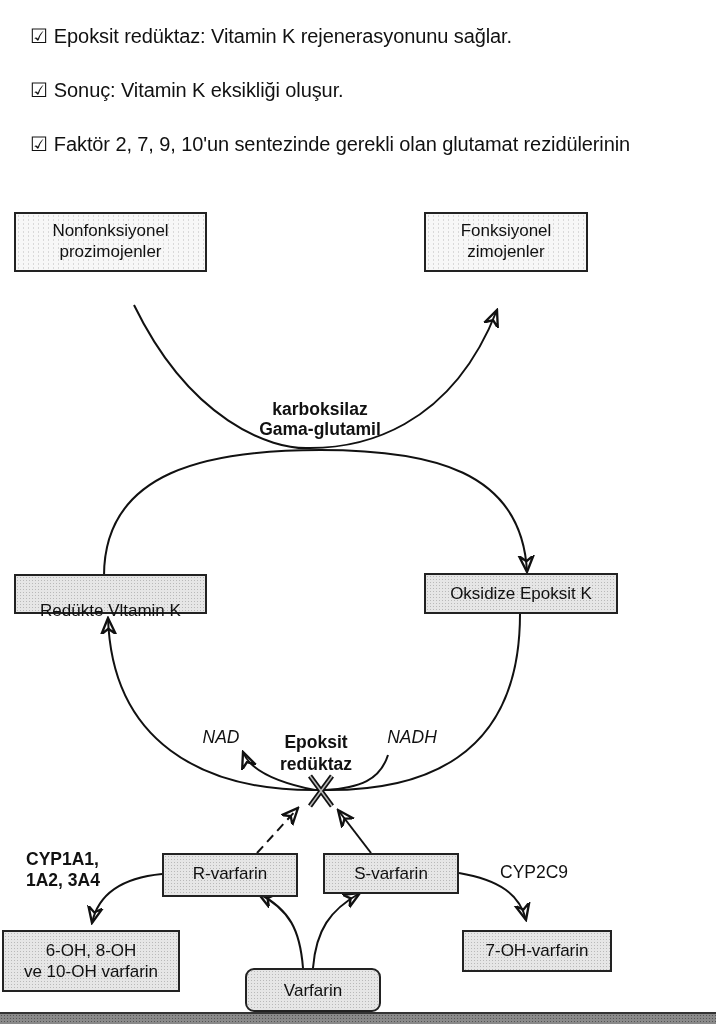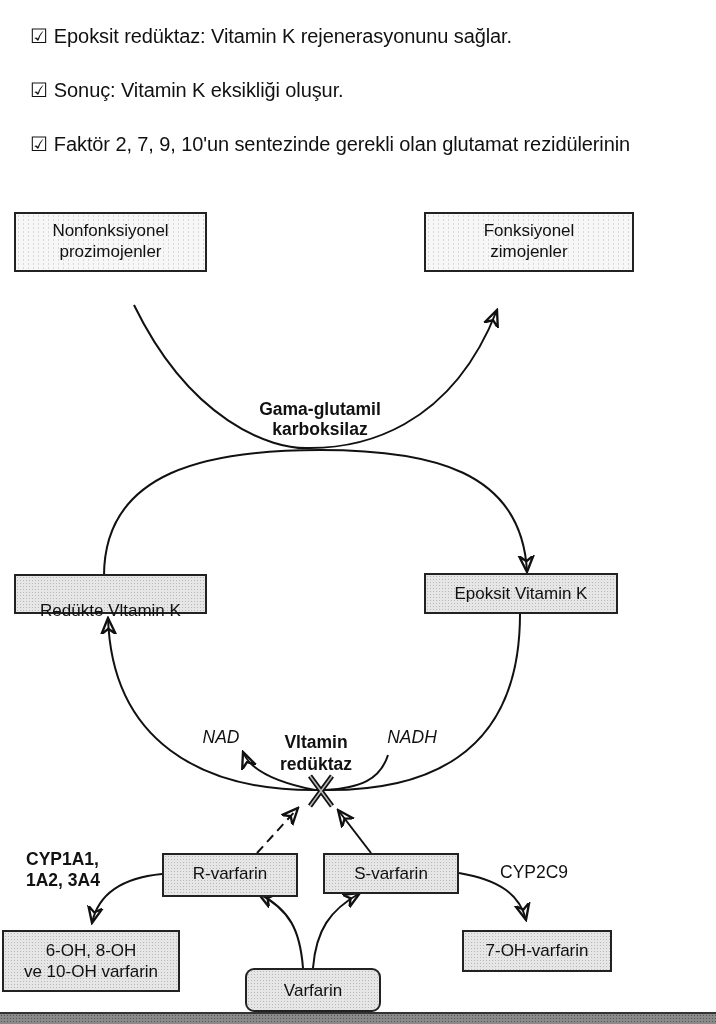--- a/index.html
+++ b/index.html
@@ -73,40 +73,40 @@
   <g stroke="#bbb" stroke-width="1.5" fill="none">
     <line x1="310" y1="776" x2="332" y2="806"></line>
     <line x1="332" y1="776" x2="310" y2="806"></line>
   </g>
 </svg>
 
 <div class="box light" style="left:14px; top:212px; width:193px; height:60px; padding-top:6px;">
   <span>Nonfonksiyonel</span>
   <span>prozimojenler</span>
 </div>
-<div class="box light" style="left:424px; top:212px; width:210px; height:60px; padding-top:6px;">
+<div class="box light" style="left:424px; top:212px; width:164px; height:60px; padding-top:6px;">
   <span>Fonksiyonel</span>
   <span>zimojenler</span>
 </div>
 
 <div class="label bold" style="left:210px; top:399px; width:220px;">
+  <span style="display:block">karboksilaz</span>
   <span style="display:block">Gama-glutamil</span>
-  <span style="display:block">karboksilaz</span>
 </div>
 
 <div class="box" style="left:14px; top:574px; width:193px; height:40px; padding-top:24px;">
   <span>Redükte Vltamin K</span>
 </div>
 <div class="box" style="left:424px; top:573px; width:194px; height:41px; padding-top:8px;">
-  <span>Epoksit Vitamin K</span>
+  <span>Oksidize Epoksit K</span>
 </div>
 
 <div class="label italic" style="left:196px; top:727px; width:50px;">NAD</div>
 <div class="label bold" style="left:256px; top:731px; width:120px; line-height:22px;">
-  <span style="display:block">Vltamin</span>
+  <span style="display:block">Epoksit</span>
   <span style="display:block">redüktaz</span>
 </div>
 <div class="label italic" style="left:376px; top:727px; width:72px;">NADH</div>
 
 <div class="label bold" style="left:26px; top:849px; width:110px; text-align:left; line-height:21px;">
   <span style="display:block">CYP1A1,</span>
   <span style="display:block">1A2, 3A4</span>
 </div>
 <div class="label" style="left:500px; top:862px; width:110px; text-align:left;">CYP2C9</div>
 

